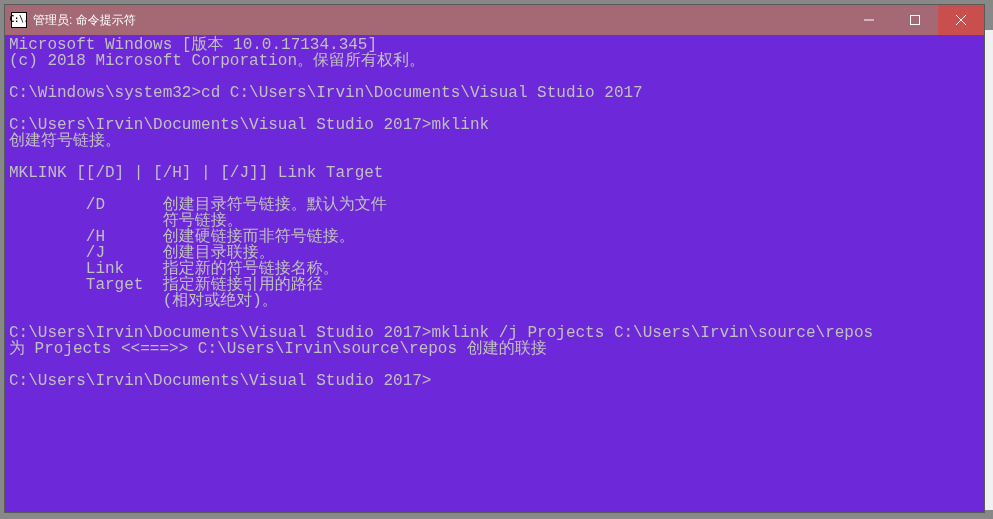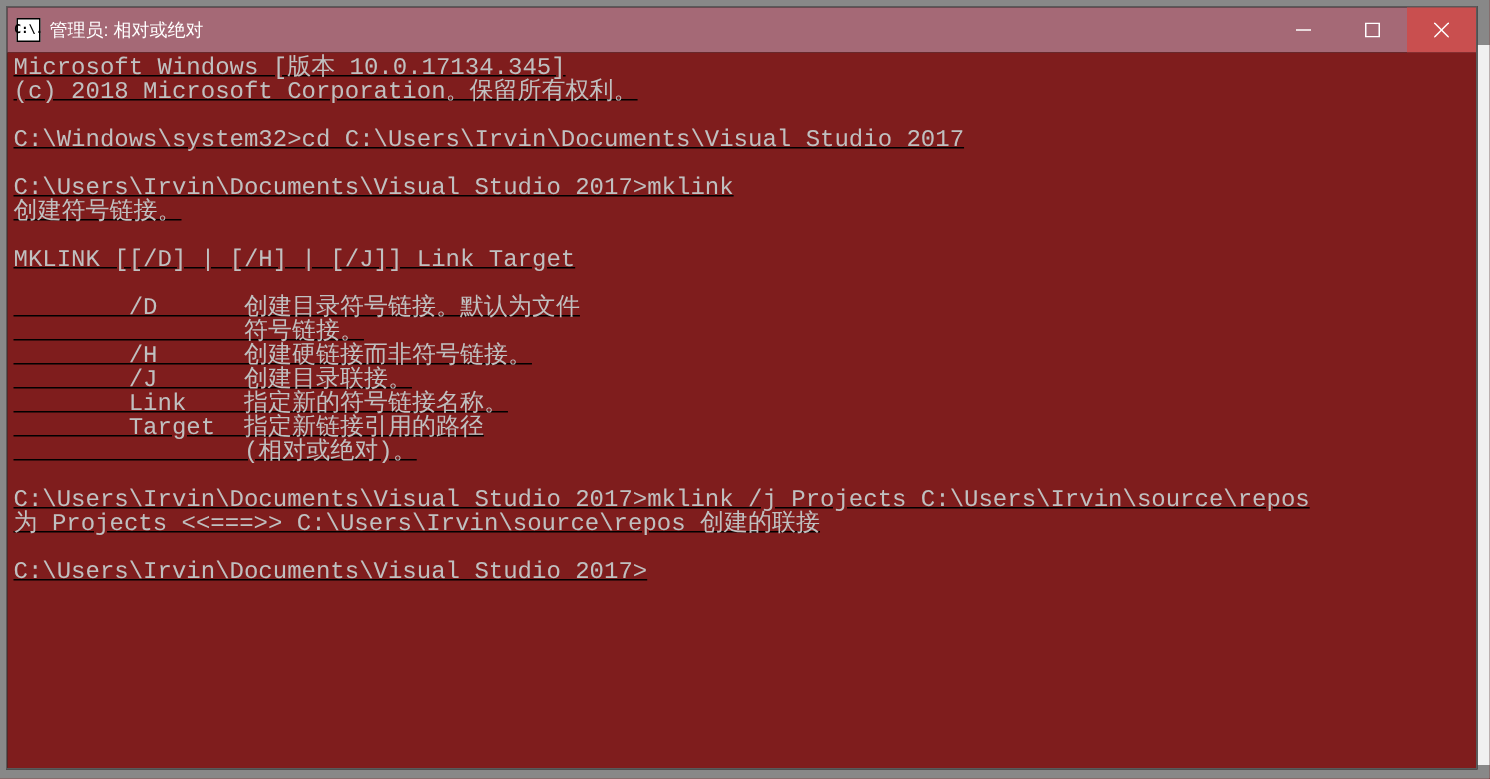--- a/index.html
+++ b/index.html
@@ -50,24 +50,23 @@
       height: 100%;
       display: flex;
       align-items: center;
       justify-content: center;
       color: #fff;
     }
     .win-btn.close { background: #c94f4f; }
     .win-btn svg { width: 10px; height: 10px; }
     .terminal {
       flex: 1;
-      background: #7f1d1d;
+      background: #6d28d9;
       padding: 2px 4px 4px 4px;
       overflow: hidden;
-      text-decoration: underline;
     }
     .terminal pre {
       font-family: "NSimSun", "SimSun", Consolas, "Courier New", monospace;
       font-size: 16px;
       line-height: 16px;
       color: #c0c0c0;
       white-space: pre;
     }
     .bg-strip {
       position: absolute;
@@ -79,21 +78,21 @@
     }
   </style>
 </head>
 <body>
 
 <div class="bg-strip"></div>
 
 <div class="window">
   <div class="titlebar">
     <div class="app-icon">C:\.</div>
-    <div class="title">管理员: 相对或绝对</div>
+    <div class="title">管理员: 命令提示符</div>
     <div class="win-controls">
       <div class="win-btn">
         <svg viewBox="0 0 10 10">
             <line x1="0" y1="5" x2="10" y2="5" stroke="#fff" stroke-width="1"></line>
           </svg>
       </div>
       <div class="win-btn">
         <svg viewBox="0 0 10 10">
             <rect x="0.5" y="0.5" width="9" height="9" fill="none" stroke="#fff" stroke-width="1"></rect>
           </svg>

